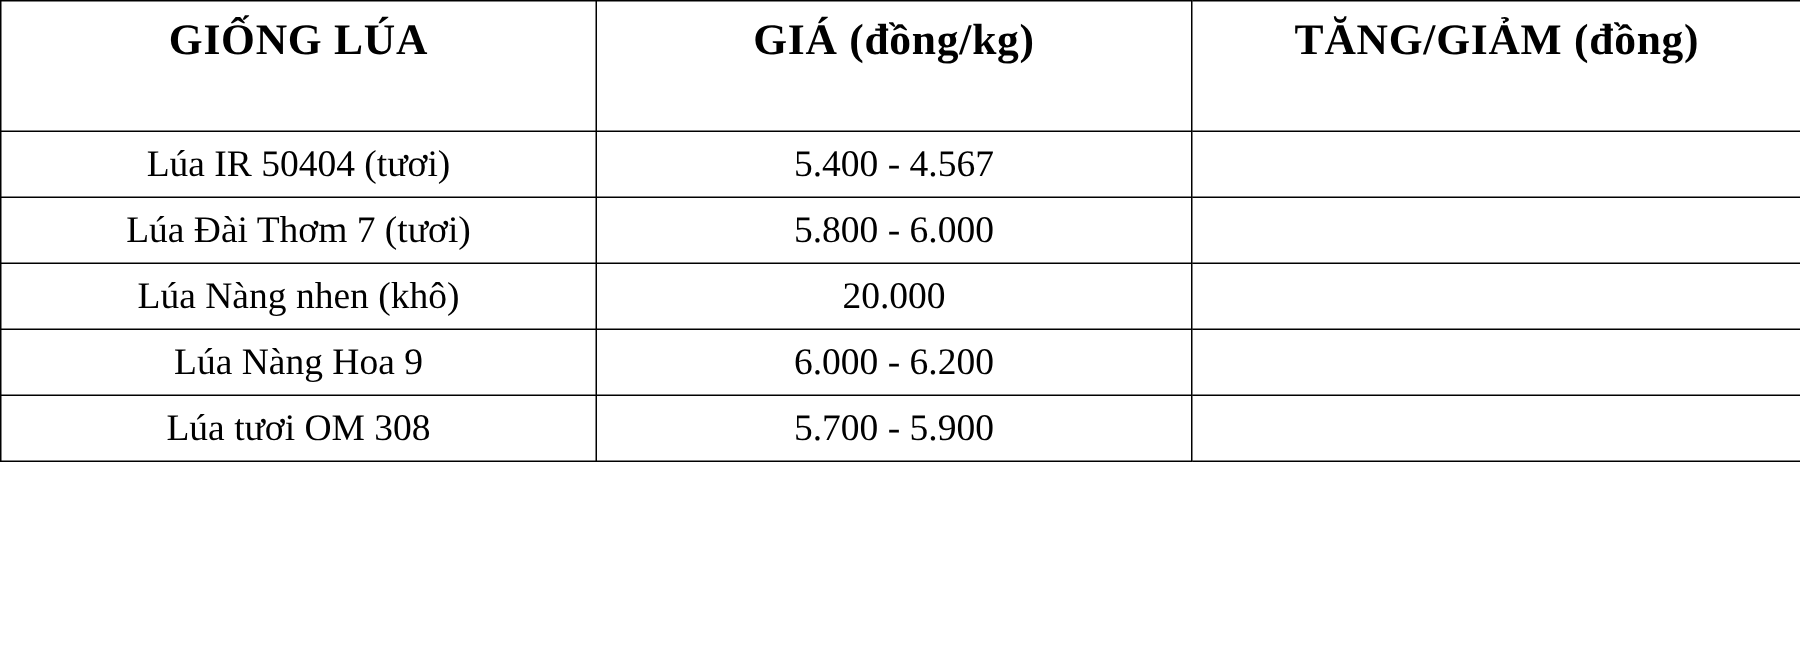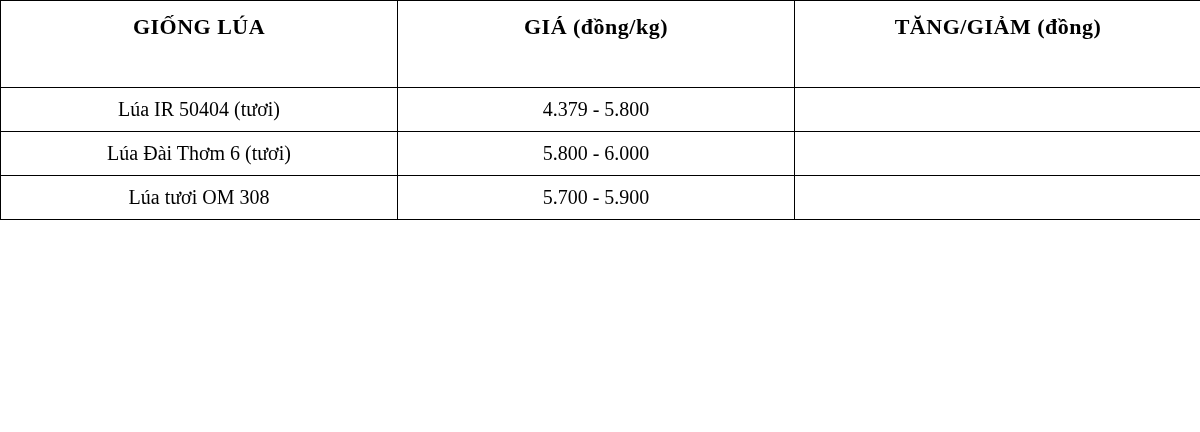--- a/index.html
+++ b/index.html
@@ -25,31 +25,31 @@
     text-align: center;
     vertical-align: middle;
     padding: 0;
   }
   .col-variety { width: 396px; }
   .col-price   { width: 396px; margin-top: 29px; }
   .col-change  { width: 406px; margin-left: 28px; }
 
   thead th {
     height: 86px;
-    font-size: 22px;
+    font-size: 29px;
     font-weight: bold;
     letter-spacing: 0.5px;
   }
   thead th .hdr-inner {
     display: block;
     padding-bottom: 34px;
   }
   tbody td {
     height: 43px;
-    font-size: 20px;
+    font-size: 25px;
     font-weight: normal;
     line-height: 43px;
     white-space: nowrap;
   }
   tbody td.change-cell {
     font-size: 27px;
   }
 </style>
 </head>
 <body>
@@ -64,26 +64,36 @@
         <span class="hdr-inner">GIÁ (đồng/kg)</span>
       </th>
       <th class="col-change">
         <span class="hdr-inner">TĂNG/GIẢM (đồng)</span>
       </th>
     </tr>
   </thead>
   <tbody>
     <tr>
       <td class="col-variety">Lúa IR 50404 (tươi)</td>
-      <td class="col-price">4.379 - 5.800</td>
+      <td class="col-price">5.400 - 4.567</td>
       <td class="col-change change-cell"></td>
     </tr>
     <tr>
-      <td class="col-variety">Lúa Đài Thơm 6 (tươi)</td>
+      <td class="col-variety">Lúa Đài Thơm 7 (tươi)</td>
       <td class="col-price">5.800 - 6.000</td>
+      <td class="col-change change-cell"></td>
+    </tr>
+    <tr>
+      <td class="col-variety">Lúa Nàng nhen (khô)</td>
+      <td class="col-price">20.000</td>
+      <td class="col-change change-cell"></td>
+    </tr>
+    <tr>
+      <td class="col-variety">Lúa Nàng Hoa 9</td>
+      <td class="col-price">6.000 - 6.200</td>
       <td class="col-change change-cell"></td>
     </tr>
     <tr>
       <td class="col-variety">Lúa tươi OM 308</td>
       <td class="col-price">5.700 - 5.900</td>
       <td class="col-change change-cell"></td>
     </tr>
   </tbody>
 </table>
 

